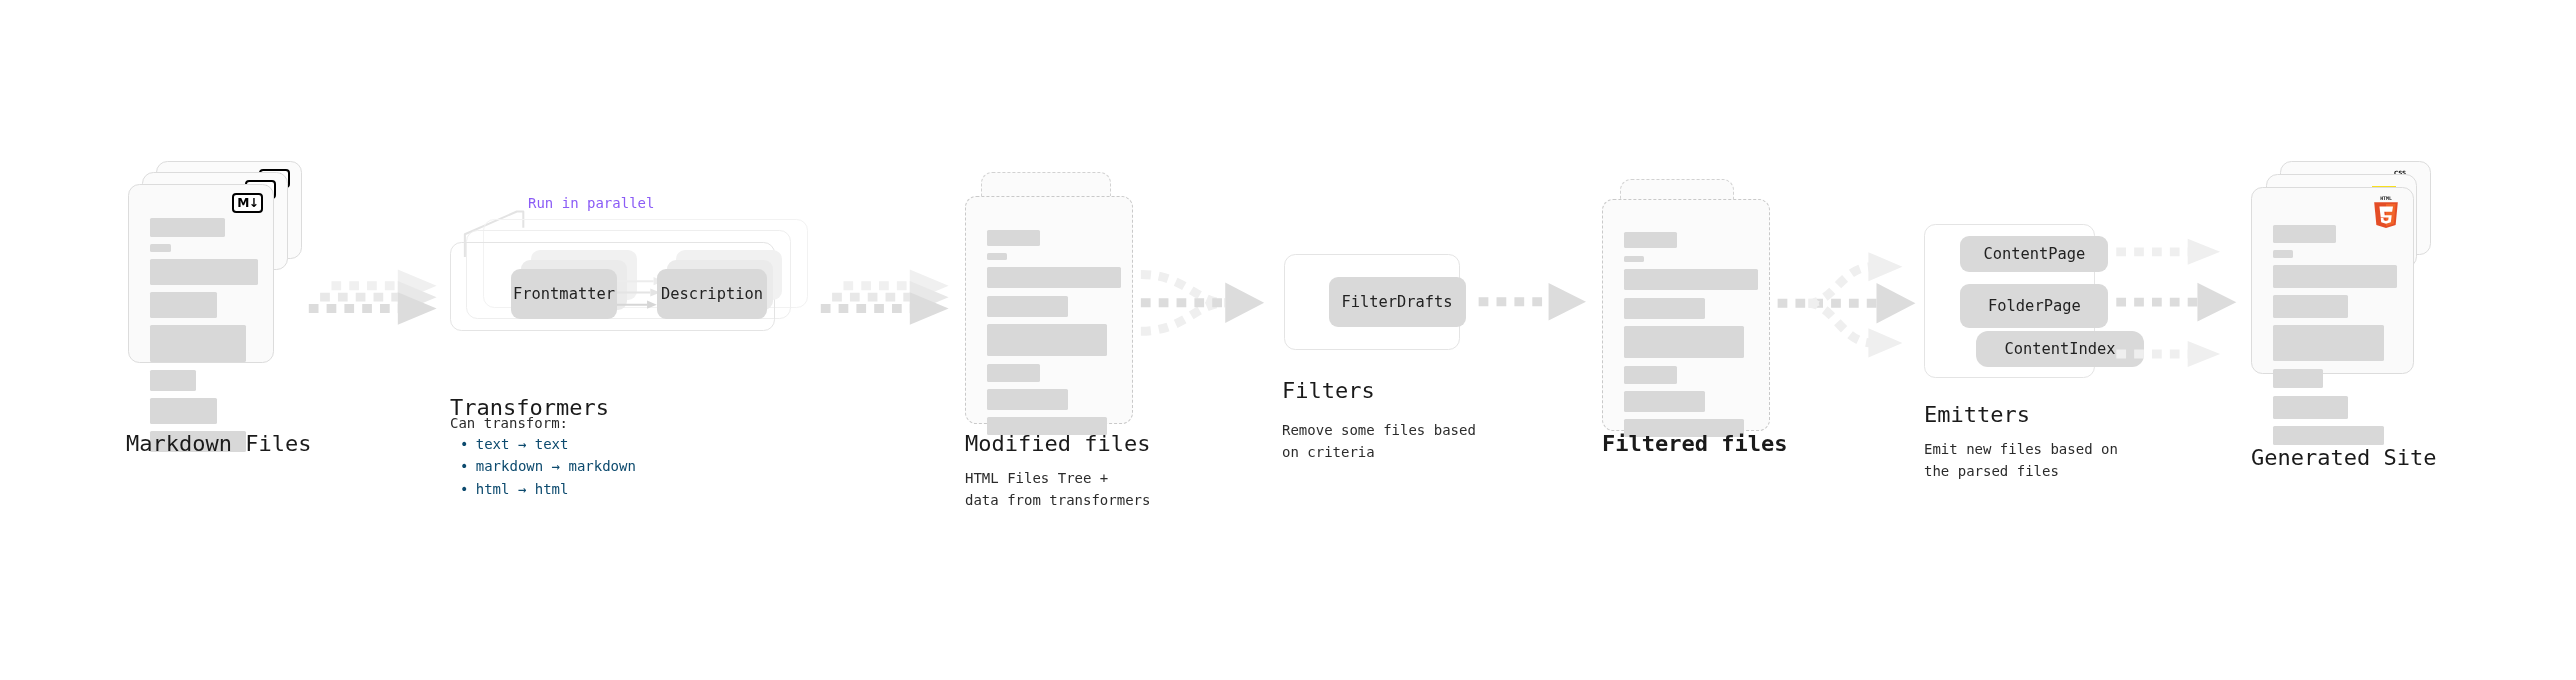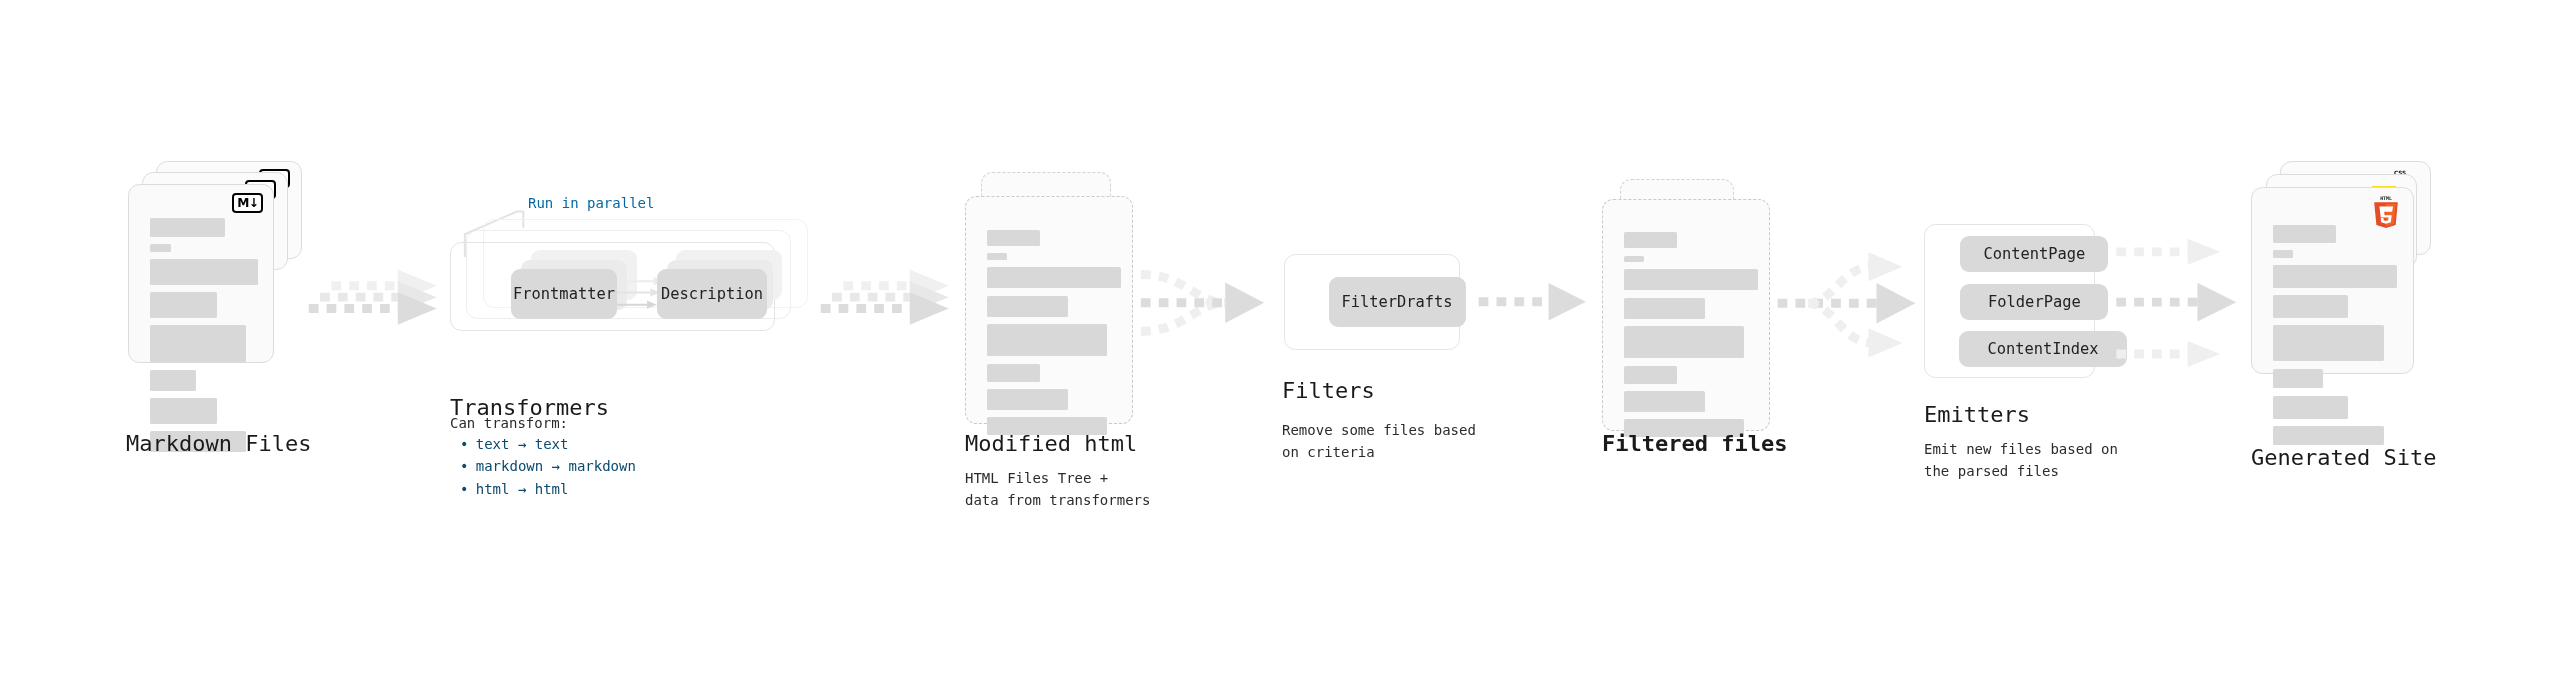--- a/index.html
+++ b/index.html
@@ -75,21 +75,21 @@
     font-size: 22px; color: #1a1a1a; white-space: nowrap;
   }
   .sub {
     position: absolute;
     font-size: 14px; color: #2b2b2b; line-height: 1.55; white-space: pre-line;
   }
   .sub-list { position: absolute; font-size: 14px; color: #0c4a6e; line-height: 1.6; }
   .sub-list ul { list-style: none; }
   .sub-list li::before { content: "\2022"; padding-right: 7.3px; }
   .parallel-label {
-    position: absolute; font-size: 14px; color: #0369a1; white-space: nowrap;
+    position: absolute; font-size: 14px; color: #8b5cf6; white-space: nowrap;
   }
   svg { overflow: visible; }
 </style>
 </head>
 <body>
 
 <div id="stage">
 
   <div class="doc-stack" style="left:128px; top:161px;">
     <div class="doc-card" style="left:28px; top:0px; width:146px; height:98px;">
@@ -185,21 +185,21 @@
         <div class="bar" style="width:19.5px;  height:6.5px;"></div>
         <div class="bar" style="width:134px; height:21px;"></div>
         <div class="bar" style="width:81px; height:21px;"></div>
         <div class="bar" style="width:120px; height:32.5px;"></div>
         <div class="bar" style="width:53px;  height:18px;"></div>
         <div class="bar" style="width:81px; height:21px;"></div>
         <div class="bar" style="width:120px; height:18px;"></div>
       </div>
     </div>
   </div>
-  <div class="title" style="left:965px; top:431px;">Modified html</div>
+  <div class="title" style="left:965px; top:431px;">Modified files</div>
   <div class="sub" style="left:965px; top:468px;">HTML Files Tree +
 data from transformers</div>
 
   <svg class="abs" style="left:1136px; top:258px;" width="146" height="114" viewBox="0 0 180 140">
     <g stroke-dasharray="12 10" stroke-width="11" fill="none">
       <path d="M6,20 C60,20 74,55 110,55" stroke="#efefef"></path>
       <path d="M6,90 C60,90 74,55 110,55" stroke="#efefef"></path>
       <line x1="6" y1="55" x2="116" y2="55" stroke="#dcdcdc"></line>
     </g>
     <polygon points="110,30 158,55 110,80" fill="#dcdcdc"></polygon>
@@ -240,22 +240,22 @@
       <path d="M40,73 C70,73 82,28 118,28" stroke="#efefef"></path>
       <path d="M40,73 C70,73 82,122 118,122" stroke="#efefef"></path>
     </g>
     <polygon points="114,10 156,28 114,46" fill="#efefef"></polygon>
     <polygon points="124,48 172,73 124,98" fill="#dcdcdc"></polygon>
     <polygon points="114,104 156,122 114,140" fill="#efefef"></polygon>
   </svg>
 
   <div class="sec-box" style="left:1924px; top:224px; width:171px; height:154px;">
     <div class="chip" style="left:11.4px; top:11.4px; width:148px; height:36px;">ContentPage</div>
-    <div class="chip" style="left:11.4px; top:59px; width:148px; height:36px;">FolderPage</div>
-    <div class="chip" style="left:10px; top:106px; width:168px; height:36px;">ContentIndex</div>
+    <div class="chip" style="left:11.4px; top:59px; width:148px; height:44px;">FolderPage</div>
+    <div class="chip" style="left:27px; top:106px; width:168px; height:36px;border-radius:12px;">ContentIndex</div>
   </div>
   <div class="title" style="left:1924px; top:402px;">Emitters</div>
   <div class="sub" style="left:1924px; top:439px;">Emit new files based on
 the parsed files</div>
 
   <svg class="abs" style="left:2113px; top:234px;" width="138" height="146" viewBox="0 0 170 180">
     <g stroke-dasharray="12 10" stroke-width="11" fill="none">
       <line x1="4" y1="22" x2="96" y2="22" stroke="#efefef"></line>
       <line x1="4" y1="84" x2="110" y2="84" stroke="#dcdcdc"></line>
       <line x1="4" y1="148" x2="96" y2="148" stroke="#efefef"></line>

